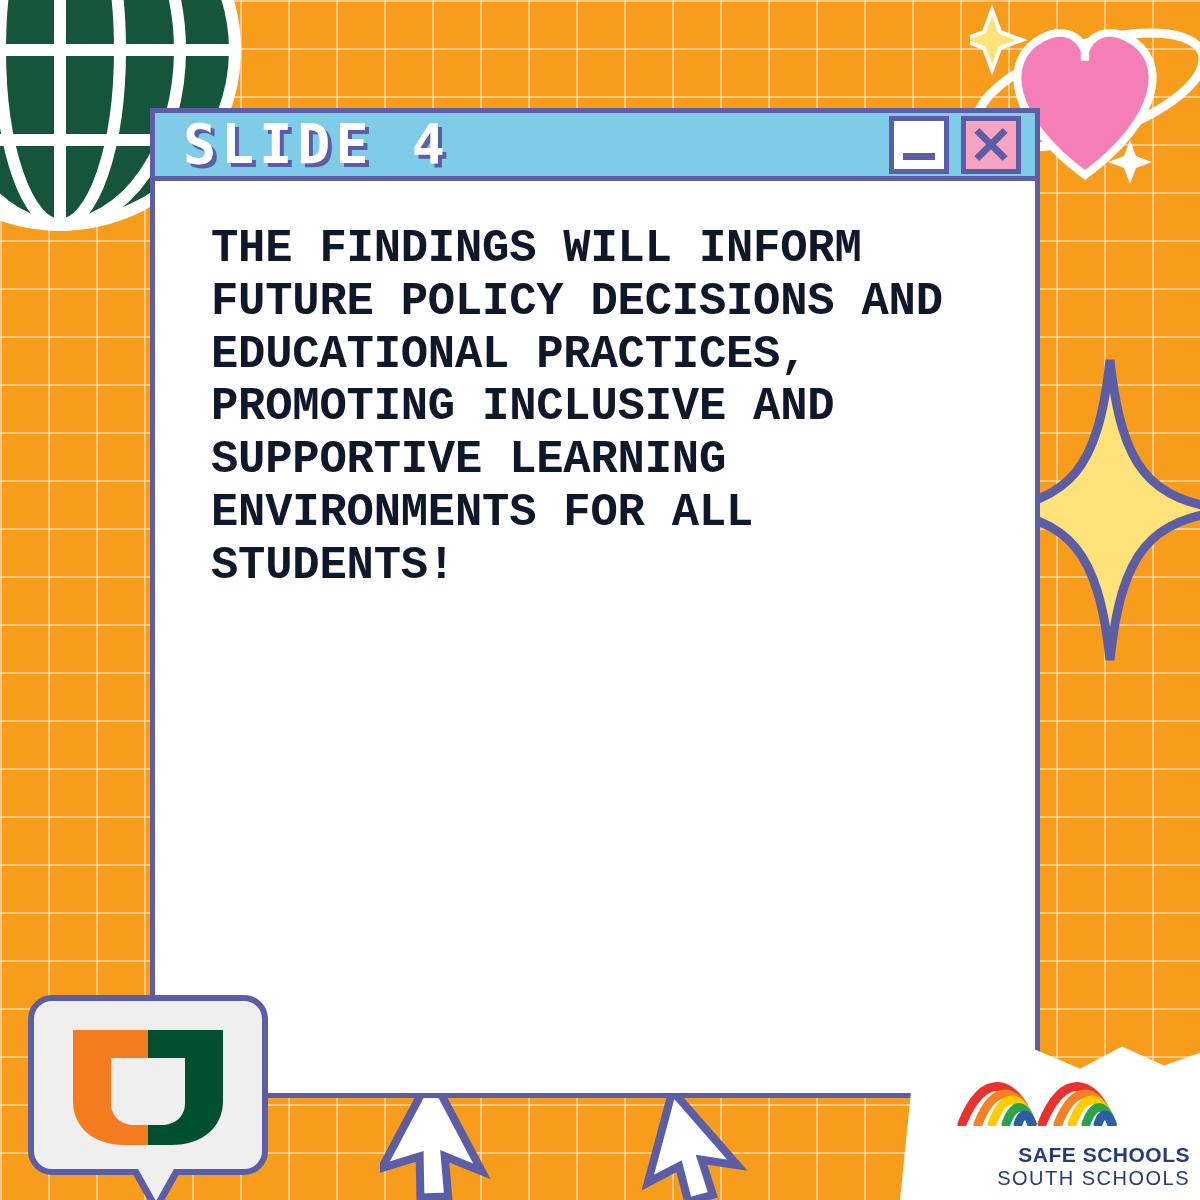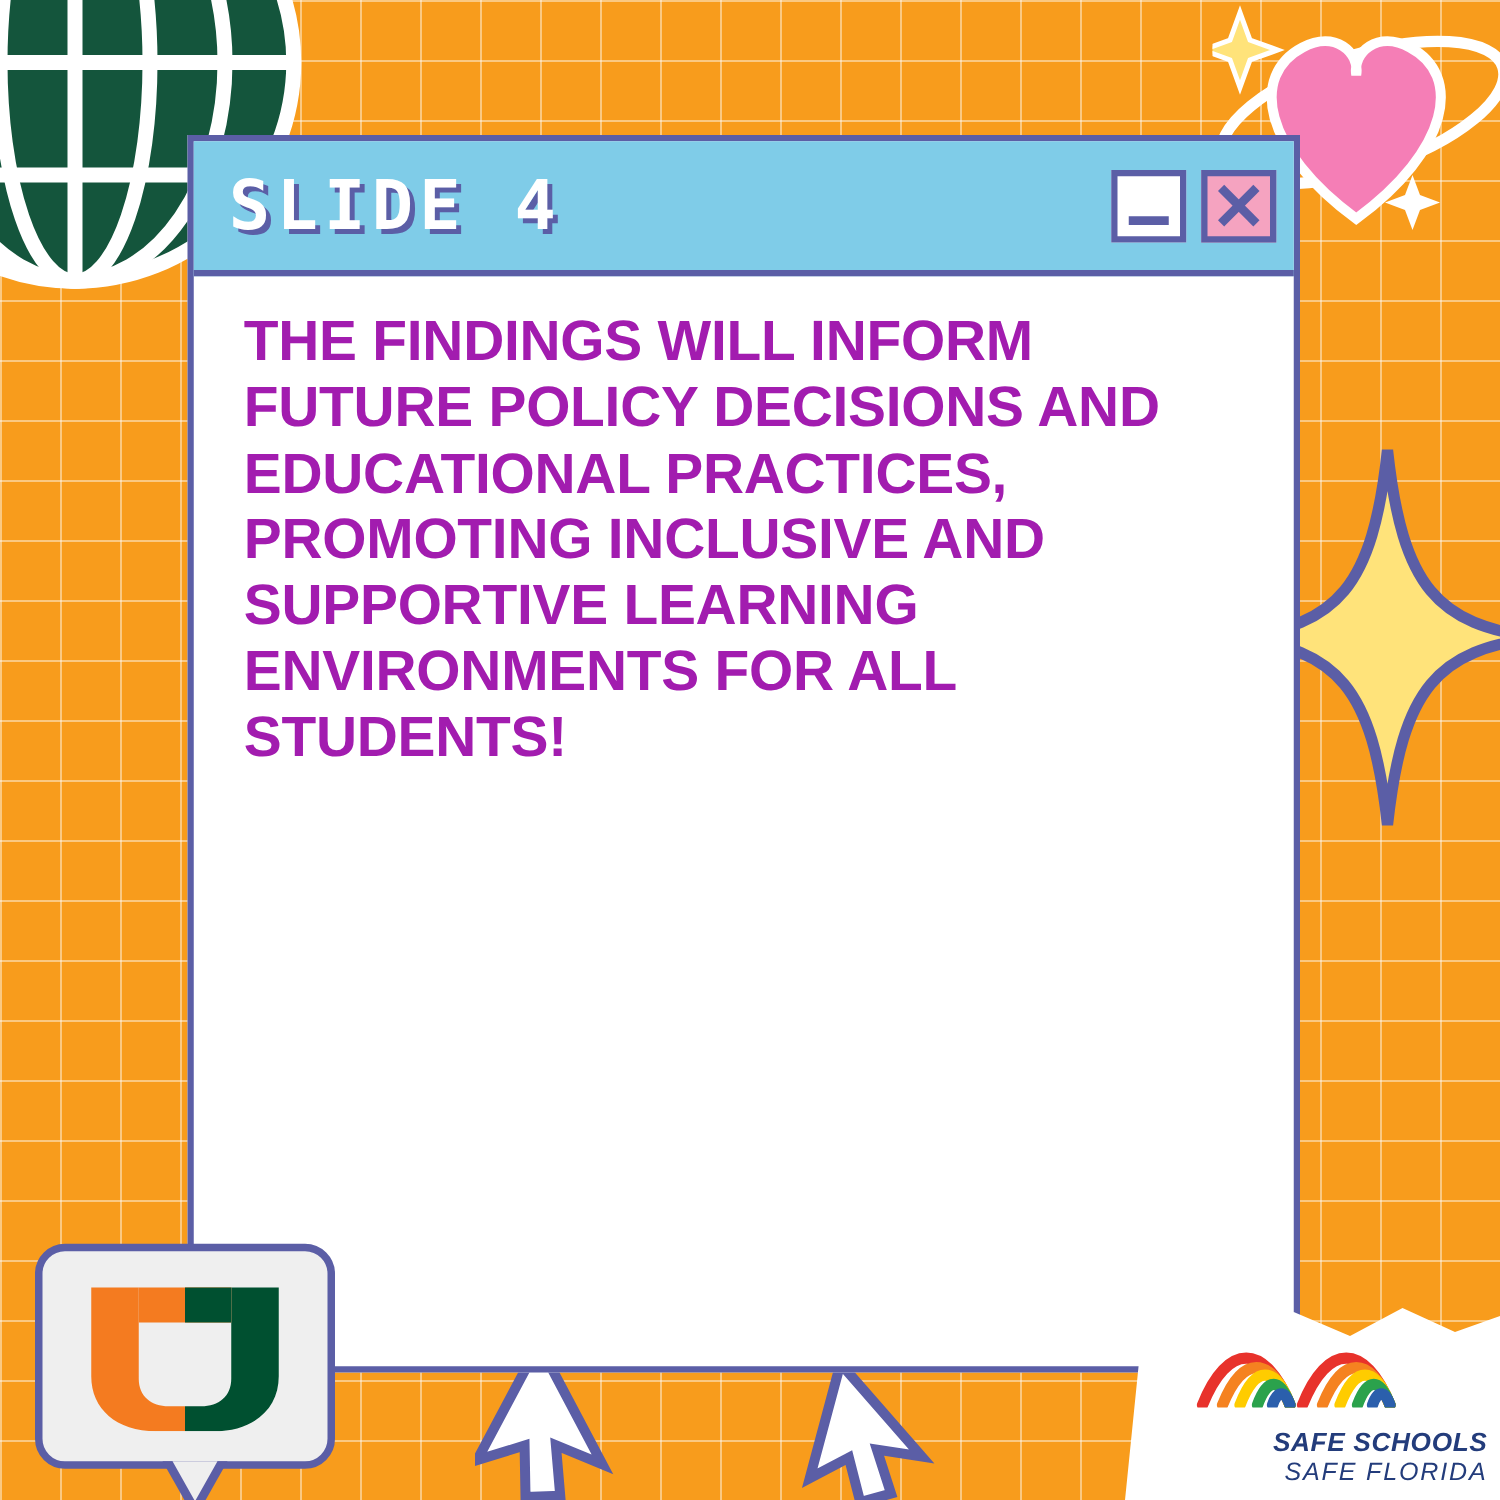--- a/index.html
+++ b/index.html
@@ -66,21 +66,21 @@
     position: absolute;
     left: 150px;
     top: 108px;
     width: 890px;
     height: 990px;
     border: 5px solid #5B5EA6;
     background: #FFFFFF;
     box-sizing: border-box;
   }
   #window-titlebar {
-    height: 108px;
+    height: 68px;
     background: #7FCCE8;
     border-bottom: 5px solid #5B5EA6;
     display: flex;
     align-items: center;
     justify-content: space-between;
     padding: 0 14px 0 28px;
     box-sizing: border-box;
   }
   #window-title {
     font-family: "DejaVu Sans Mono", monospace;
@@ -128,28 +128,28 @@
     margin-top: -3.5px;
   }
   #close-button .x1 { transform: rotate(45deg); }
   #close-button .x2 { transform: rotate(-45deg); }
 
   #window-body {
     padding: 26px 34px 20px 40px;
     box-sizing: border-box;
   }
   .body-paragraph {
-    font-family: Liberation Sans, sans-serif;
+    font-family: Liberation Mono, monospace;
     font-weight: bold;
     font-size: 45.5px;
     line-height: 1.16;
-    color: #a21caf;
+    color: #0f172a;
     letter-spacing: -0.2px;
     text-transform: uppercase;
-    margin: 0;
+    margin: 16px;
   }
   #paragraph-2 {
     margin-top: 60px;
     font-weight: normal;
     font-size: 45px;
     letter-spacing: 0px;
   }
   #study-link {
     display: block;
     font-weight: bold;
@@ -223,21 +223,20 @@
     top: 26px;
     width: 200px;
     height: 60px;
   }
   #safe-schools-text {
     position: absolute;
     left: 0;
     right: 10px;
     bottom: 10px;
     text-align: right;
-    font-style: italic;
   }
   #safe-schools-line1 {
     font-family: "Liberation Sans", sans-serif;
     font-weight: bold;
     font-size: 21px;
     color: #233C7B;
     letter-spacing: 0.5px;
     display: block;
   }
   #safe-schools-line2 {
@@ -327,15 +326,15 @@
       <path d="M66 58 C 70 46, 76 46, 80 58" stroke="#2B5FAC"></path>
       <path d="M90 58 C 110 8, 140 8, 160 58" stroke="#E8322B"></path>
       <path d="M106 58 C 122 18, 144 18, 160 58" stroke="#F58220"></path>
       <path d="M120 58 C 132 26, 148 26, 160 58" stroke="#FFCC00"></path>
       <path d="M134 58 C 142 36, 152 36, 160 58" stroke="#2BA24C"></path>
       <path d="M146 58 C 150 46, 156 46, 160 58" stroke="#2B5FAC"></path>
     </g>
   </svg>
   <div id="safe-schools-text">
     <span id="safe-schools-line1">SAFE SCHOOLS</span>
-    <span id="safe-schools-line2">SAFE FLORIDA</span>
+    <span id="safe-schools-line2">SOUTH SCHOOLS</span>
   </div>
 </div>
 
 </body></html>

